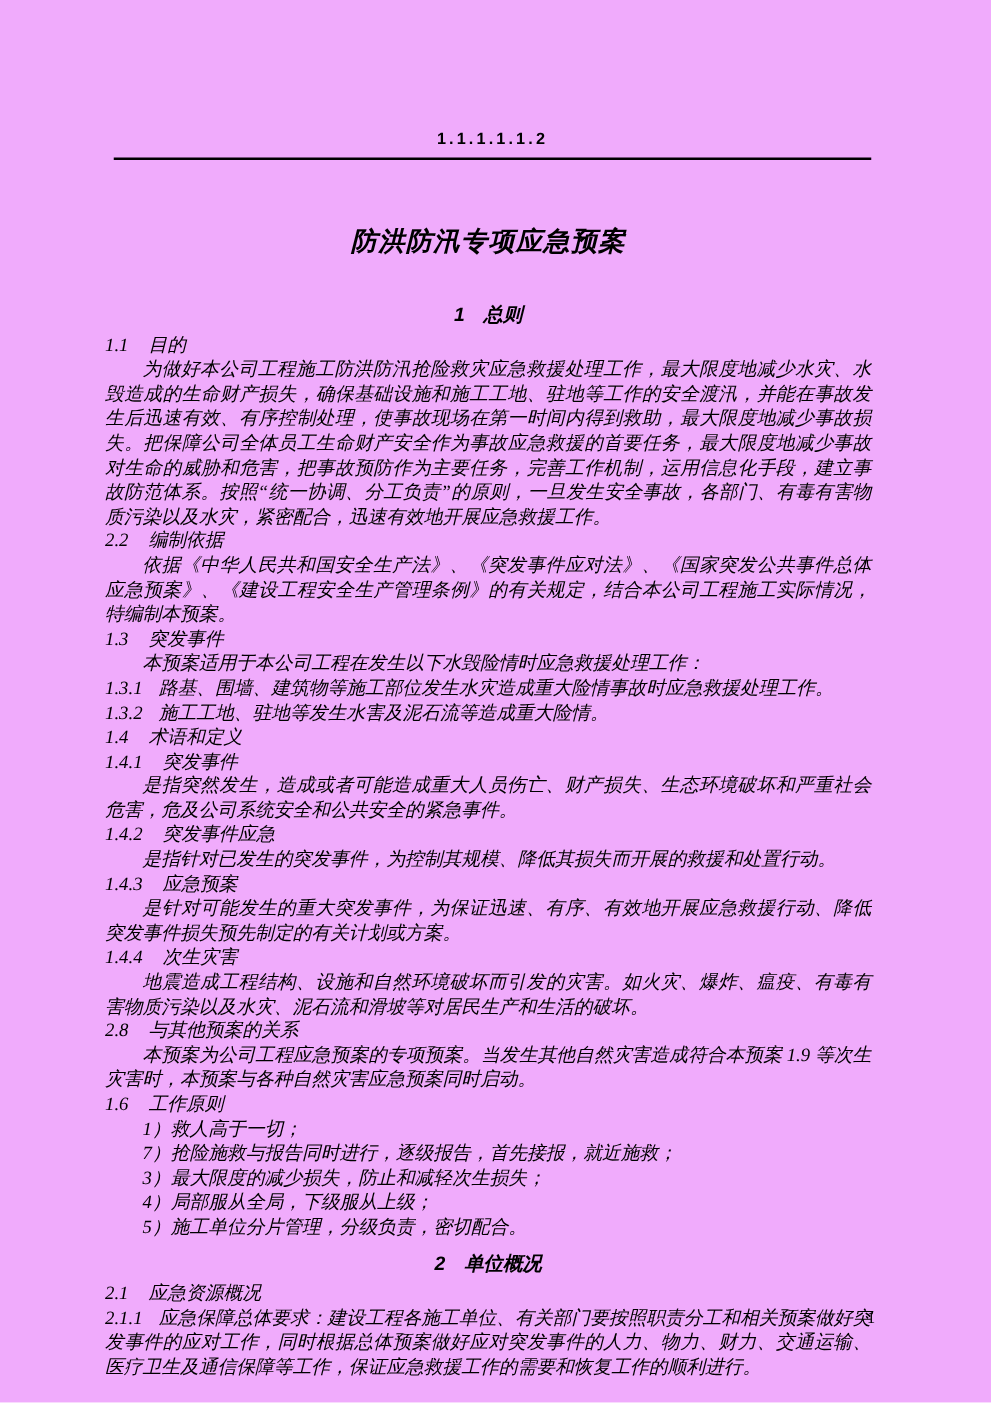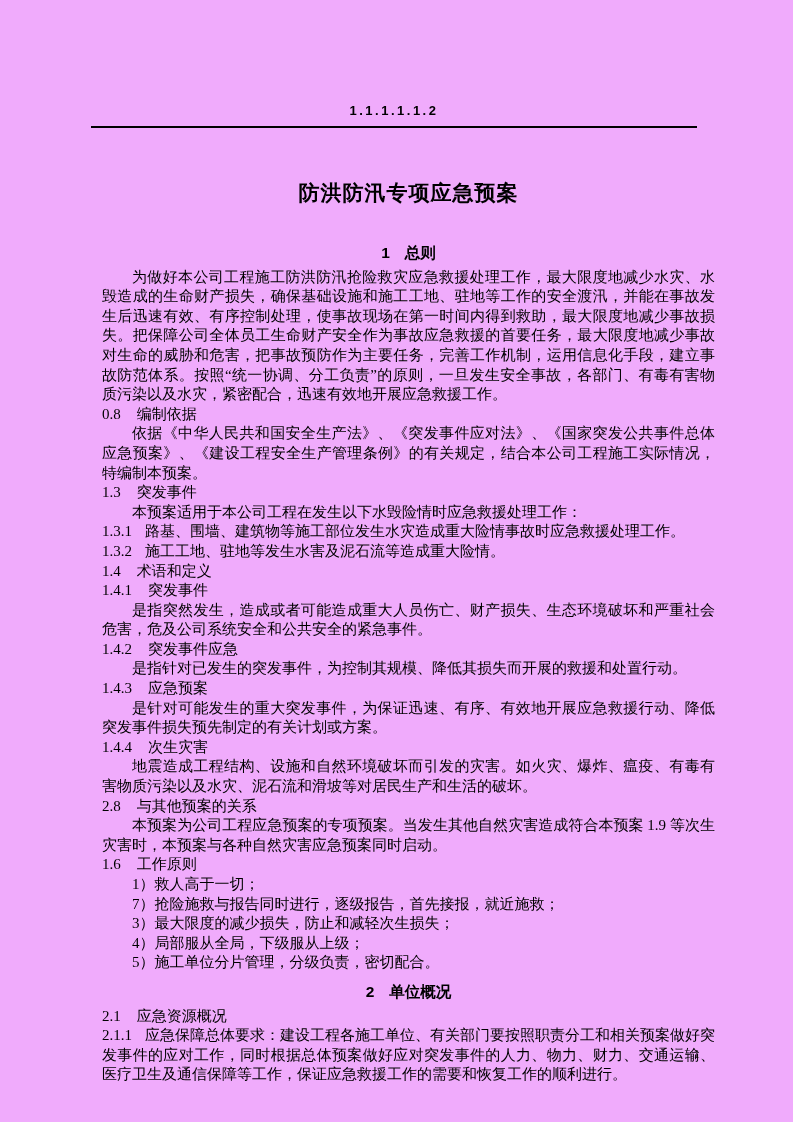--- a/index.html
+++ b/index.html
@@ -26,22 +26,23 @@
     border-bottom: 2px solid #000000;
     padding-bottom: 8px;
     font-family: "Liberation Sans", "DejaVu Sans", sans-serif;
     font-weight: bold;
     font-size: 13px;
     letter-spacing: 2.5px;
   }
   .content {
     position: absolute;
     top: 179px;
-    left: 102px;
+    left: 84px;
     width: 613px;
+    font-style: italic;
   }
   .doc-title {
     margin: 0 0 36px 0;
     text-align: center;
     font-family: "Liberation Sans", "DejaVu Sans", sans-serif;
     font-weight: bold;
     font-size: 21px;
     letter-spacing: 1px;
   }
   .blk {
@@ -75,22 +76,23 @@
 <body>
 
 <div class="page">
   <div class="header">
     <span>1.1.1.1.1.2</span>
   </div>
   <div class="content">
     <div class="doc-title">防洪防汛专项应急预案</div>
     <div id="blocks">
         <div class="blk h1"><span class="num">1</span><span>总则</span></div>
+        <div class="blk h2"><span class="num">1.1</span><span>目的</span></div>
         <div class="blk para">为做好本公司工程施工防洪防汛抢险救灾应急救援处理工作，最大限度地减少水灾、水毁造成的生命财产损失，确保基础设施和施工工地、驻地等工作的安全渡汛，并能在事故发生后迅速有效、有序控制处理，使事故现场在第一时间内得到救助，最大限度地减少事故损失。把保障公司全体员工生命财产安全作为事故应急救援的首要任务，最大限度地减少事故对生命的威胁和危害，把事故预防作为主要任务，完善工作机制，运用信息化手段，建立事故防范体系。按照“统一协调、分工负责”的原则，一旦发生安全事故，各部门、有毒有害物质污染以及水灾，紧密配合，迅速有效地开展应急救援工作。</div>
-        <div class="blk h2"><span class="num">0.8</span><span>编制依据</span></div>
+        <div class="blk h2"><span class="num">2.2</span><span>编制依据</span></div>
         <div class="blk para">依据《中华人民共和国安全生产法》、《突发事件应对法》、《国家突发公共事件总体应急预案》、《建设工程安全生产管理条例》的有关规定，结合本公司工程施工实际情况，特编制本预案。</div>
         <div class="blk h2"><span class="num">1.3</span><span>突发事件</span></div>
         <div class="blk para">本预案适用于本公司工程在发生以下水毁险情时应急救援处理工作：</div>
         <div class="blk numpara"><span class="num">1.3.1</span><span>路基、围墙、建筑物等施工部位发生水灾造成重大险情事故时应急救援处理工作。</span></div>
         <div class="blk numpara"><span class="num">1.3.2</span><span>施工工地、驻地等发生水害及泥石流等造成重大险情。</span></div>
         <div class="blk h2"><span class="num">1.4</span><span>术语和定义</span></div>
         <div class="blk h2"><span class="num">1.4.1</span><span>突发事件</span></div>
         <div class="blk para">是指突然发生，造成或者可能造成重大人员伤亡、财产损失、生态环境破坏和严重社会危害，危及公司系统安全和公共安全的紧急事件。</div>
         <div class="blk h2"><span class="num">1.4.2</span><span>突发事件应急</span></div>
         <div class="blk para">是指针对已发生的突发事件，为控制其规模、降低其损失而开展的救援和处置行动。</div>

